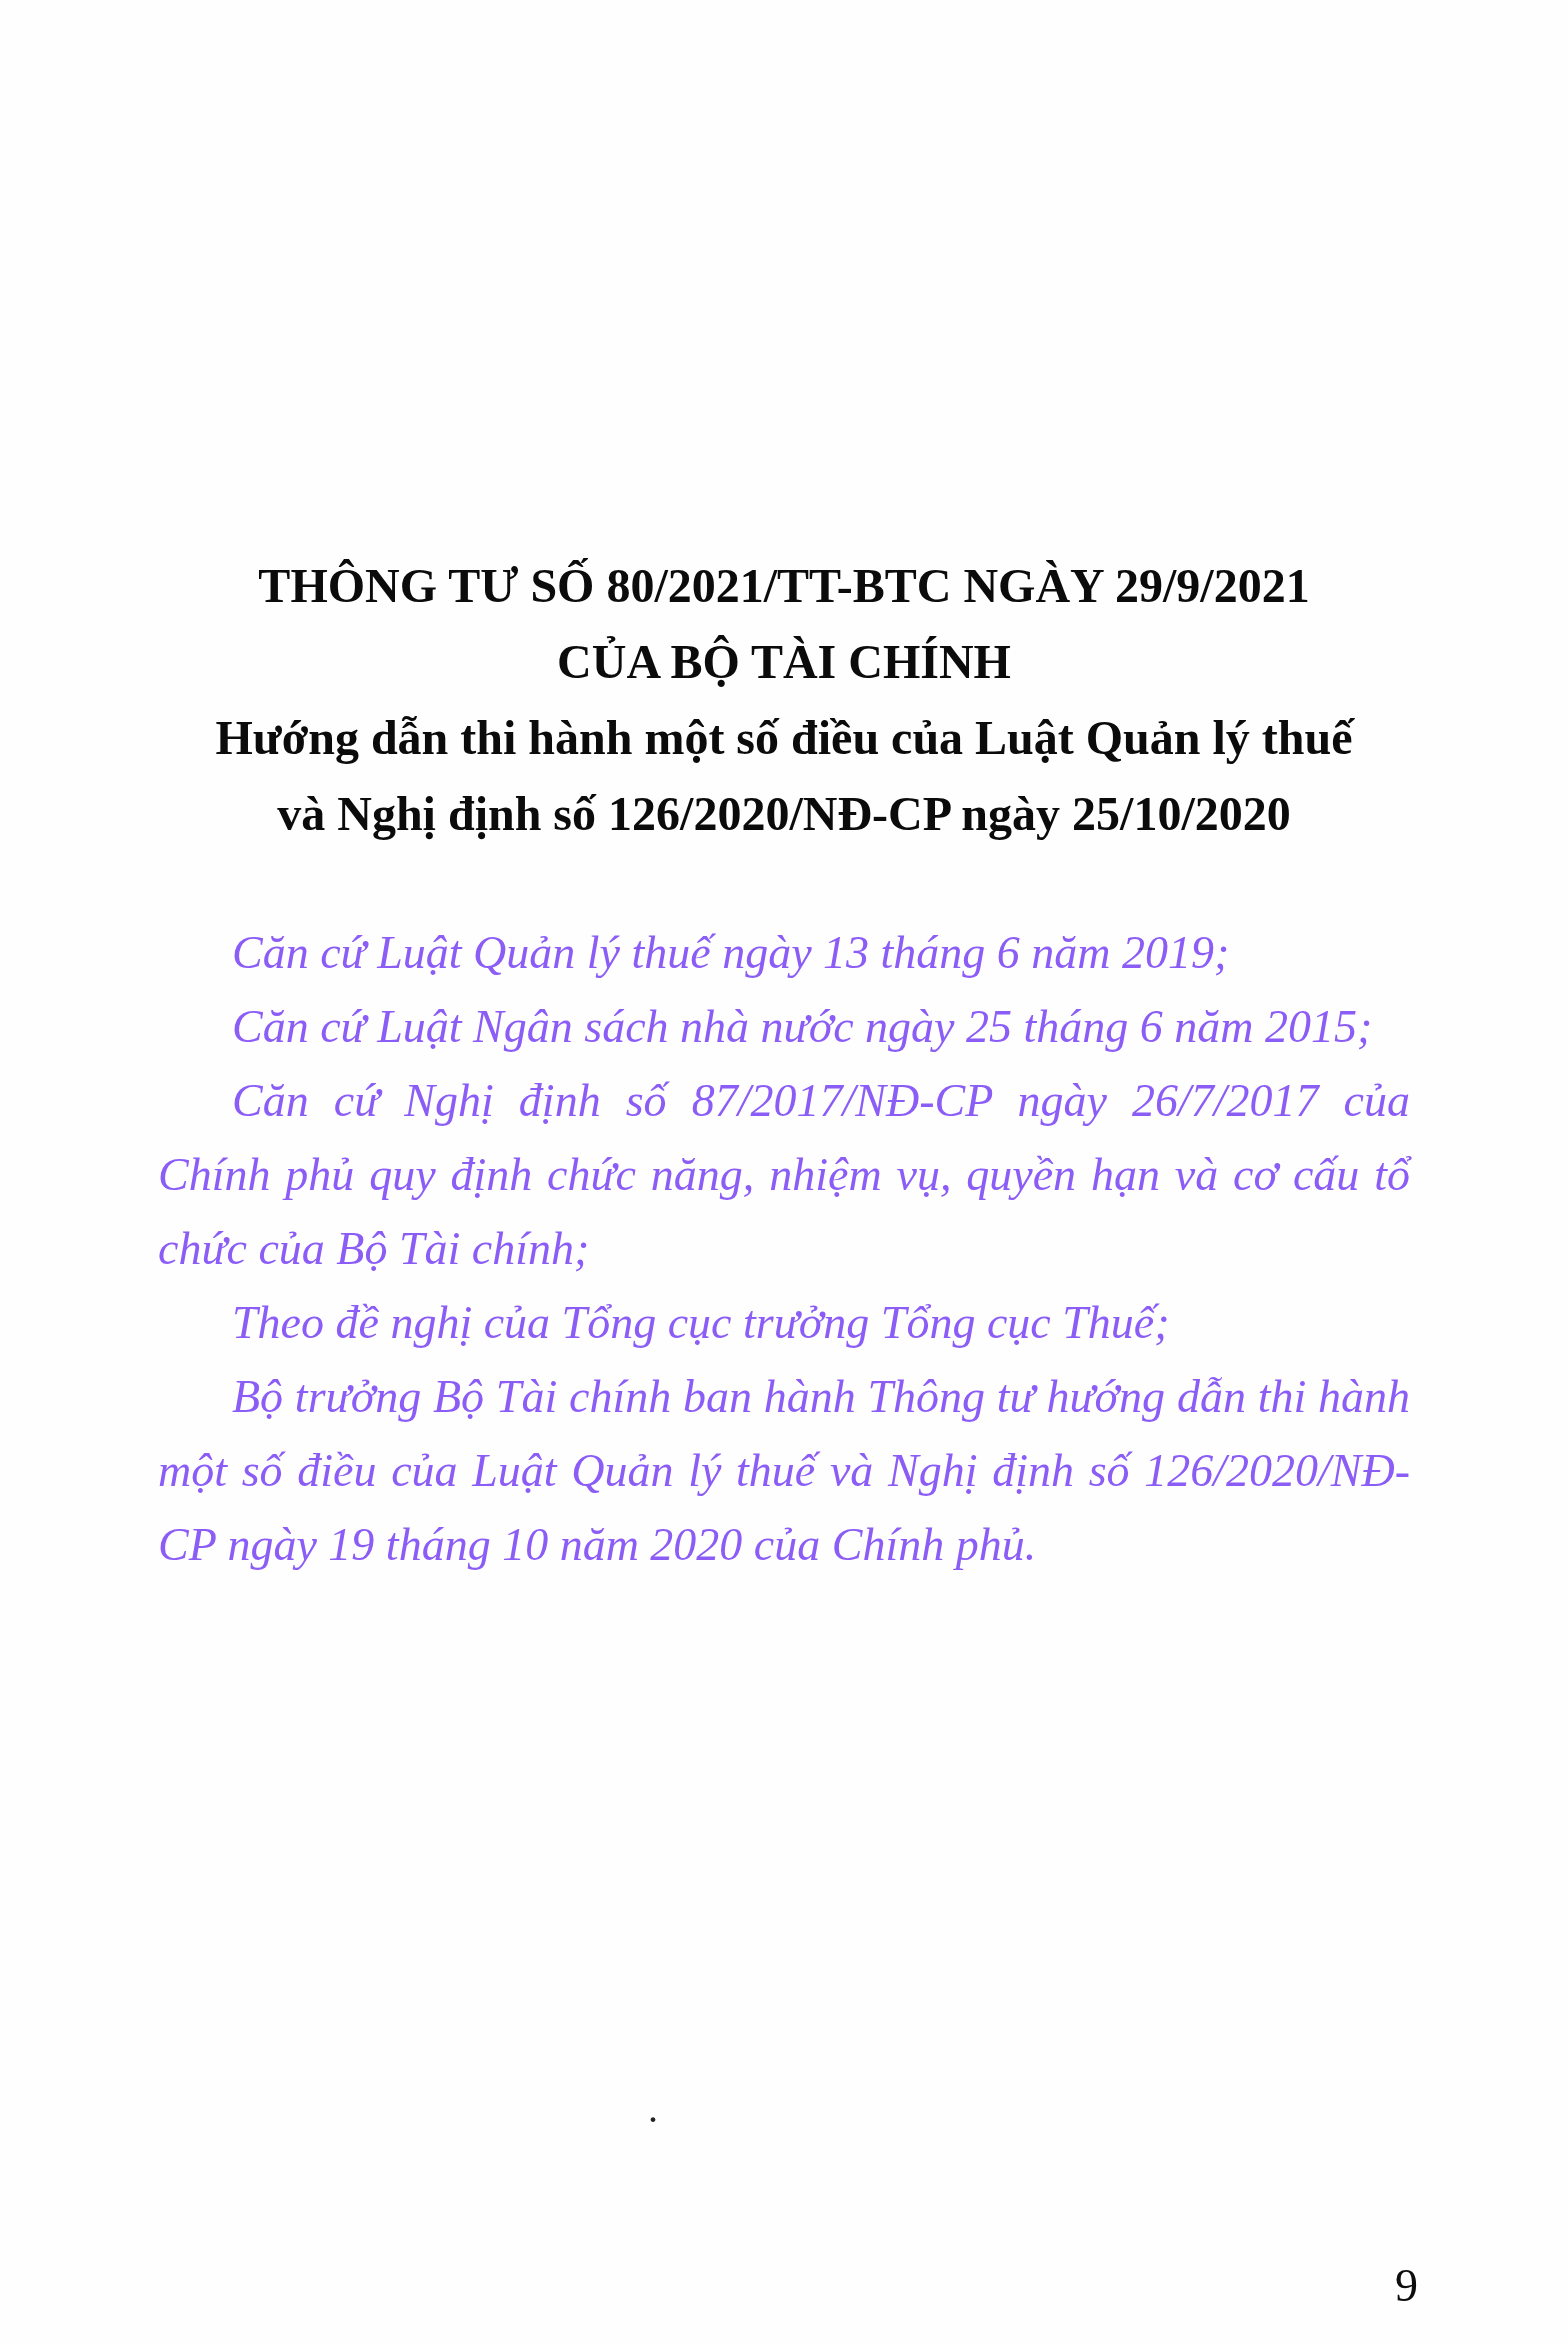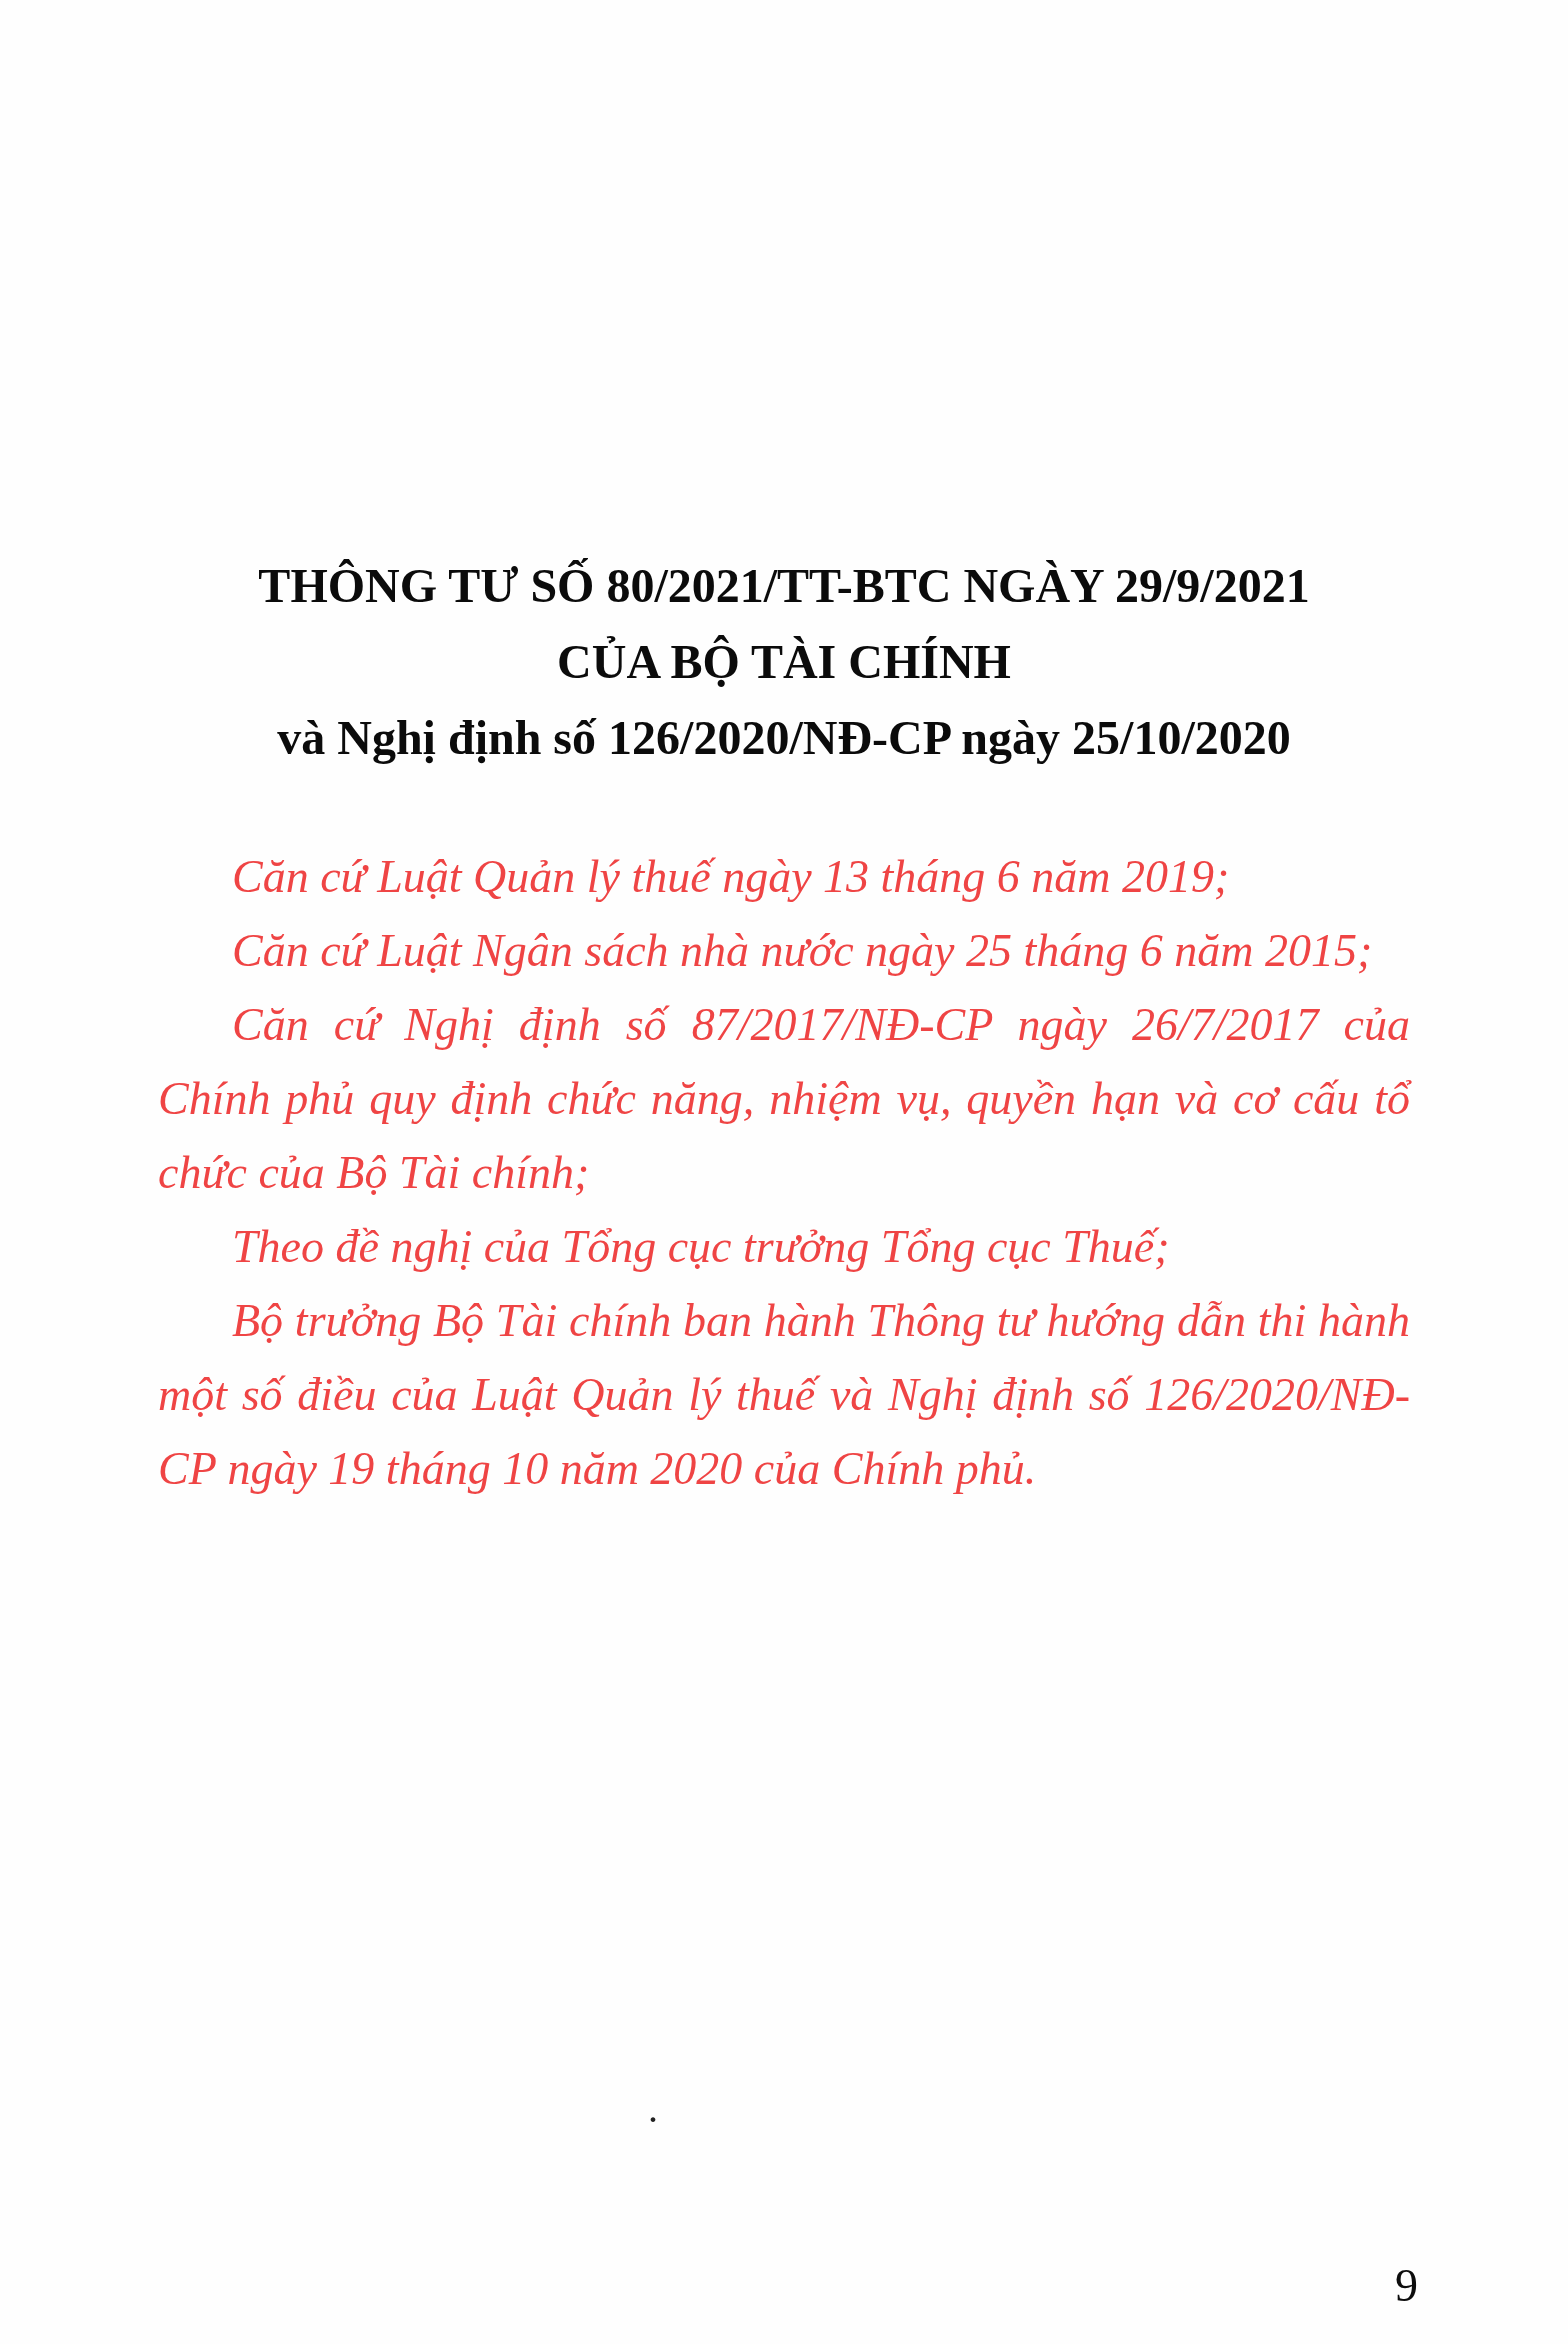--- a/index.html
+++ b/index.html
@@ -30,21 +30,21 @@
     color: #0b0b0b;
   }
   .doc-title .title-line {
     white-space: nowrap;
   }
   .doc-body {
     margin-top: 64px;
     font-style: italic;
     font-size: 46px;
     line-height: 74px;
-    color: #ef4444;
+    color: #8b5cf6;
   }
   .doc-body p {
     margin: 0;
     text-indent: 74px;
     text-align: justify;
   }
   .stray-dot {
     position: absolute;
     left: 648px;
     top: 2085px;
@@ -63,20 +63,21 @@
 </style>
 </head>
 <body>
 
 <div class="page">
   <div class="content">
 
     <div class="doc-title">
       <div class="title-line">THÔNG TƯ SỐ 80/2021/TT-BTC NGÀY 29/9/2021</div>
       <div class="title-line">CỦA BỘ TÀI CHÍNH</div>
+      <div class="title-line">Hướng dẫn thi hành một số điều của Luật Quản lý thuế</div>
       <div class="title-line">và Nghị định số 126/2020/NĐ-CP ngày 25/10/2020</div>
     </div>
 
     <div class="doc-body">
       <p>Căn cứ Luật Quản lý thuế ngày 13 tháng 6 năm 2019;</p>
       <p>Căn cứ Luật Ngân sách nhà nước ngày 25 tháng 6 năm 2015;</p>
       <p>Căn cứ Nghị định số 87/2017/NĐ-CP ngày 26/7/2017 của Chính phủ quy định chức năng, nhiệm vụ, quyền hạn và cơ cấu tổ chức của Bộ Tài chính;</p>
       <p>Theo đề nghị của Tổng cục trưởng Tổng cục Thuế;</p>
       <p>Bộ trưởng Bộ Tài chính ban hành Thông tư hướng dẫn thi hành một số điều của Luật Quản lý thuế và Nghị định số 126/2020/NĐ-CP ngày 19 tháng 10 năm 2020 của Chính phủ.</p>
     </div>

